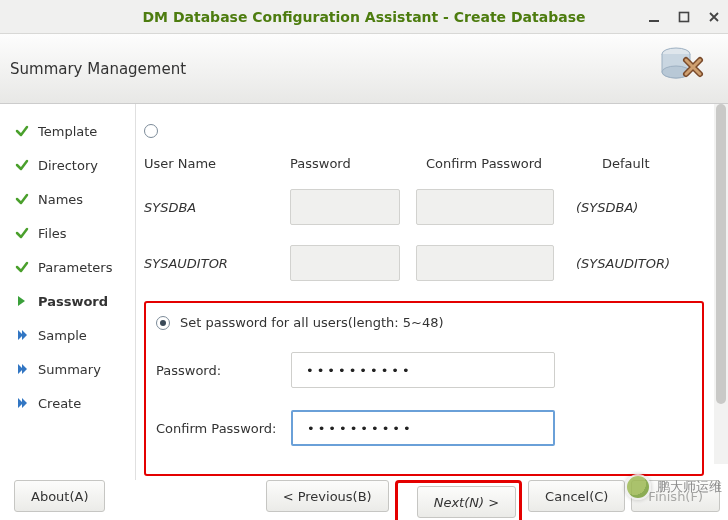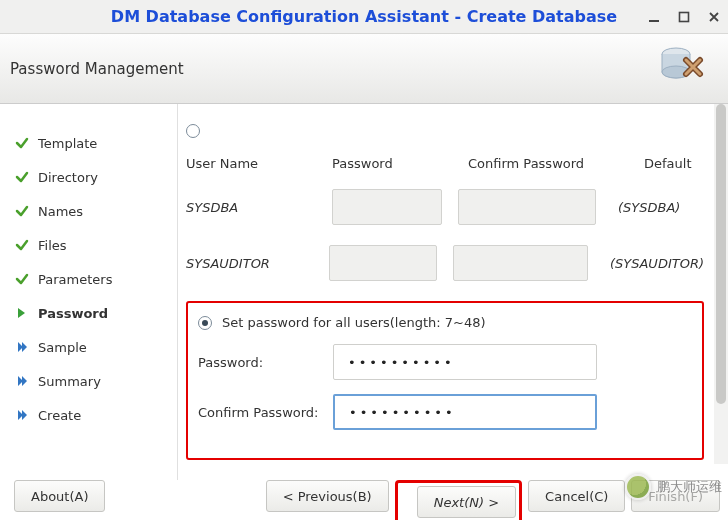--- a/index.html
+++ b/index.html
@@ -19,22 +19,22 @@
     border-bottom: 1px solid #d8d8d6;
     display: flex;
     align-items: center;
     position: relative;
   }
   .titlebar .title {
     position: absolute;
     left: 0; right: 0;
     text-align: center;
     font-weight: bold;
-    color: #1d4ed8;
-    font-size: 16px;
+    color: #4d7c0f;
+    font-size: 14px;
     pointer-events: none;
   }
   .titlebar .wincontrols {
     position: absolute;
     right: 6px; top: 0; bottom: 0;
     display: flex;
     align-items: center;
     gap: 14px;
   }
   .wincontrols span {
@@ -58,24 +58,24 @@
   .header-icon {
     position: absolute;
     right: 22px; top: 8px;
     width: 48px; height: 48px;
   }
   .body {
     display: flex;
     height: 411px;
   }
   .sidebar {
-    width: 178px;
+    width: 136px;
     background: #fff;
     border-right: 1px solid #e0e0e0;
-    padding-top: 22px;
+    padding-top: 10px;
   }
   .sidebar-item {
     display: flex;
     align-items: center;
     padding: 9px 8px 9px 14px;
     cursor: default;
   }
   .sidebar-item .icon {
     width: 16px; height: 16px; margin-right: 8px;
     display: inline-flex; align-items: center; justify-content: center;
@@ -151,21 +151,21 @@
   .pwd-input.col-cpwd { width: 138px; }
   .highlight-box {
     border: 2px solid #e40000;
     border-radius: 3px;
     padding: 12px 10px 28px 10px;
     margin-top: 2px;
   }
   .form-row {
     display: flex;
     align-items: center;
-    margin-top: 14px;
+    margin-top: 22px;
   }
   .form-label { width: 135px; }
   .form-input {
     height: 36px;
     width: 264px;
     background: #fff;
     border: 1px solid #cfcfcc;
     border-radius: 2px;
     padding: 0 14px;
     display: flex;
@@ -245,21 +245,21 @@
     </span>
     <span>
       <svg width="12" height="12" viewBox="0 0 12 12">
           <path d="M2 2 L10 10 M10 2 L2 10" stroke="#444" stroke-width="1.8"></path>
         </svg>
     </span>
   </div>
 </div>
 
 <div class="header">
-  <div class="header-title">Password Management</div>
+  <div class="header-title">Summary Management</div>
   <div class="header-icon">
     <svg width="48" height="48" viewBox="0 0 48 48">
       <ellipse cx="18" cy="12" rx="14" ry="6" fill="#dfe6ec" stroke="#9db0c2" stroke-width="1"></ellipse>
       <path d="M4 12 V30 a14 6 0 0 0 28 0 V12" fill="#c9d6e1" stroke="#9db0c2" stroke-width="1"></path>
       <ellipse cx="18" cy="30" rx="14" ry="6" fill="#b8c8d6" stroke="#9db0c2" stroke-width="1"></ellipse>
       <path d="M28 18 L42 32 M42 18 L28 32" stroke="#7a4a2a" stroke-width="6" stroke-linecap="round"></path>
       <path d="M28 18 L42 32 M42 18 L28 32" stroke="#cfa070" stroke-width="3" stroke-linecap="round"></path>
     </svg>
   </div>
 </div>
@@ -364,21 +364,21 @@
           <span class="col-user">SYSAUDITOR</span>
           <span class="col-pwd pwd-input"></span>
           <span class="col-cpwd pwd-input"></span>
           <span class="col-def">(SYSAUDITOR)</span>
         </div>
       </div>
 
       <div class="highlight-box">
         <div class="radio-row" style="margin-bottom:0">
           <span class="radio-control selected"></span>
-          <span>Set password for all users(length: 7~48)</span>
+          <span>Set password for all users(length: 5~48)</span>
         </div>
         <div class="form-row">
           <span class="form-label">Password:</span>
           <span class="form-input">••••••••••</span>
         </div>
         <div class="form-row">
           <span class="form-label">Confirm Password:</span>
           <span class="form-input focused">••••••••••</span>
         </div>
       </div>

